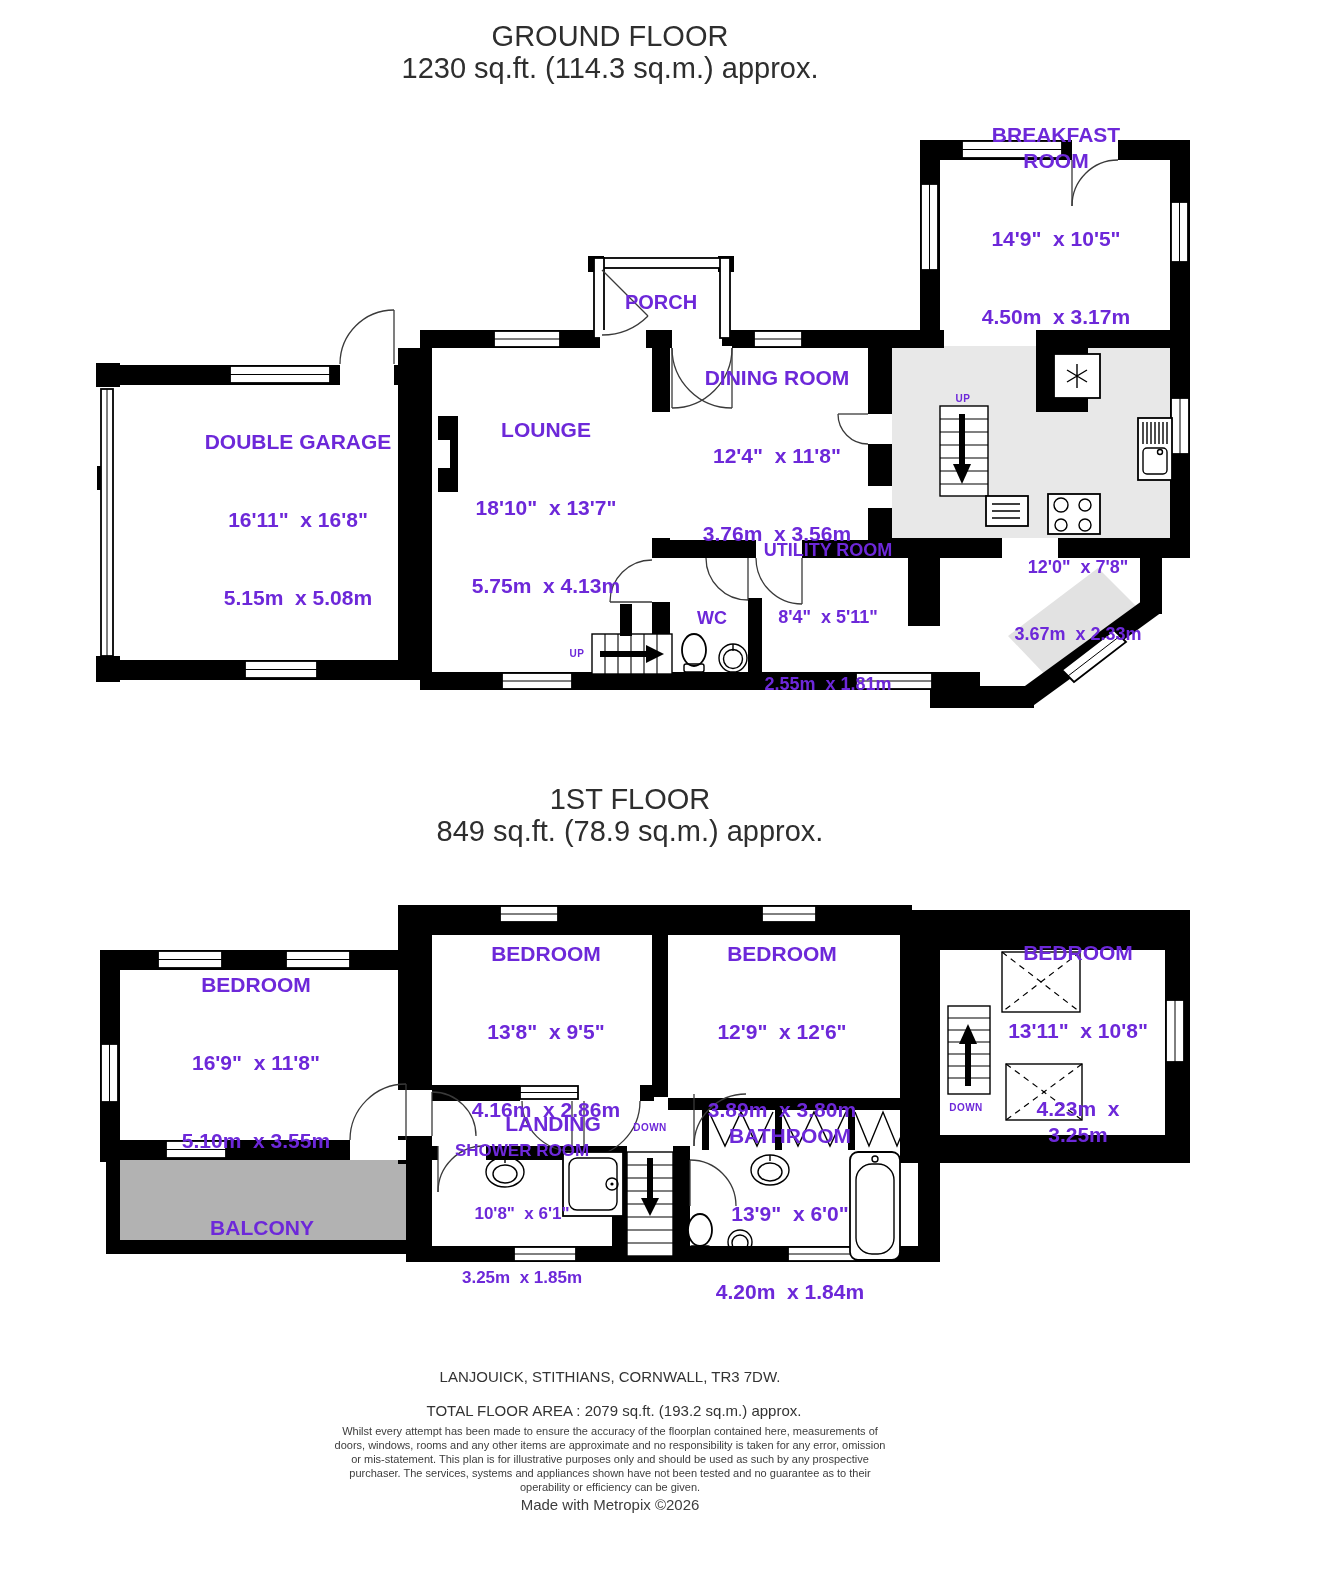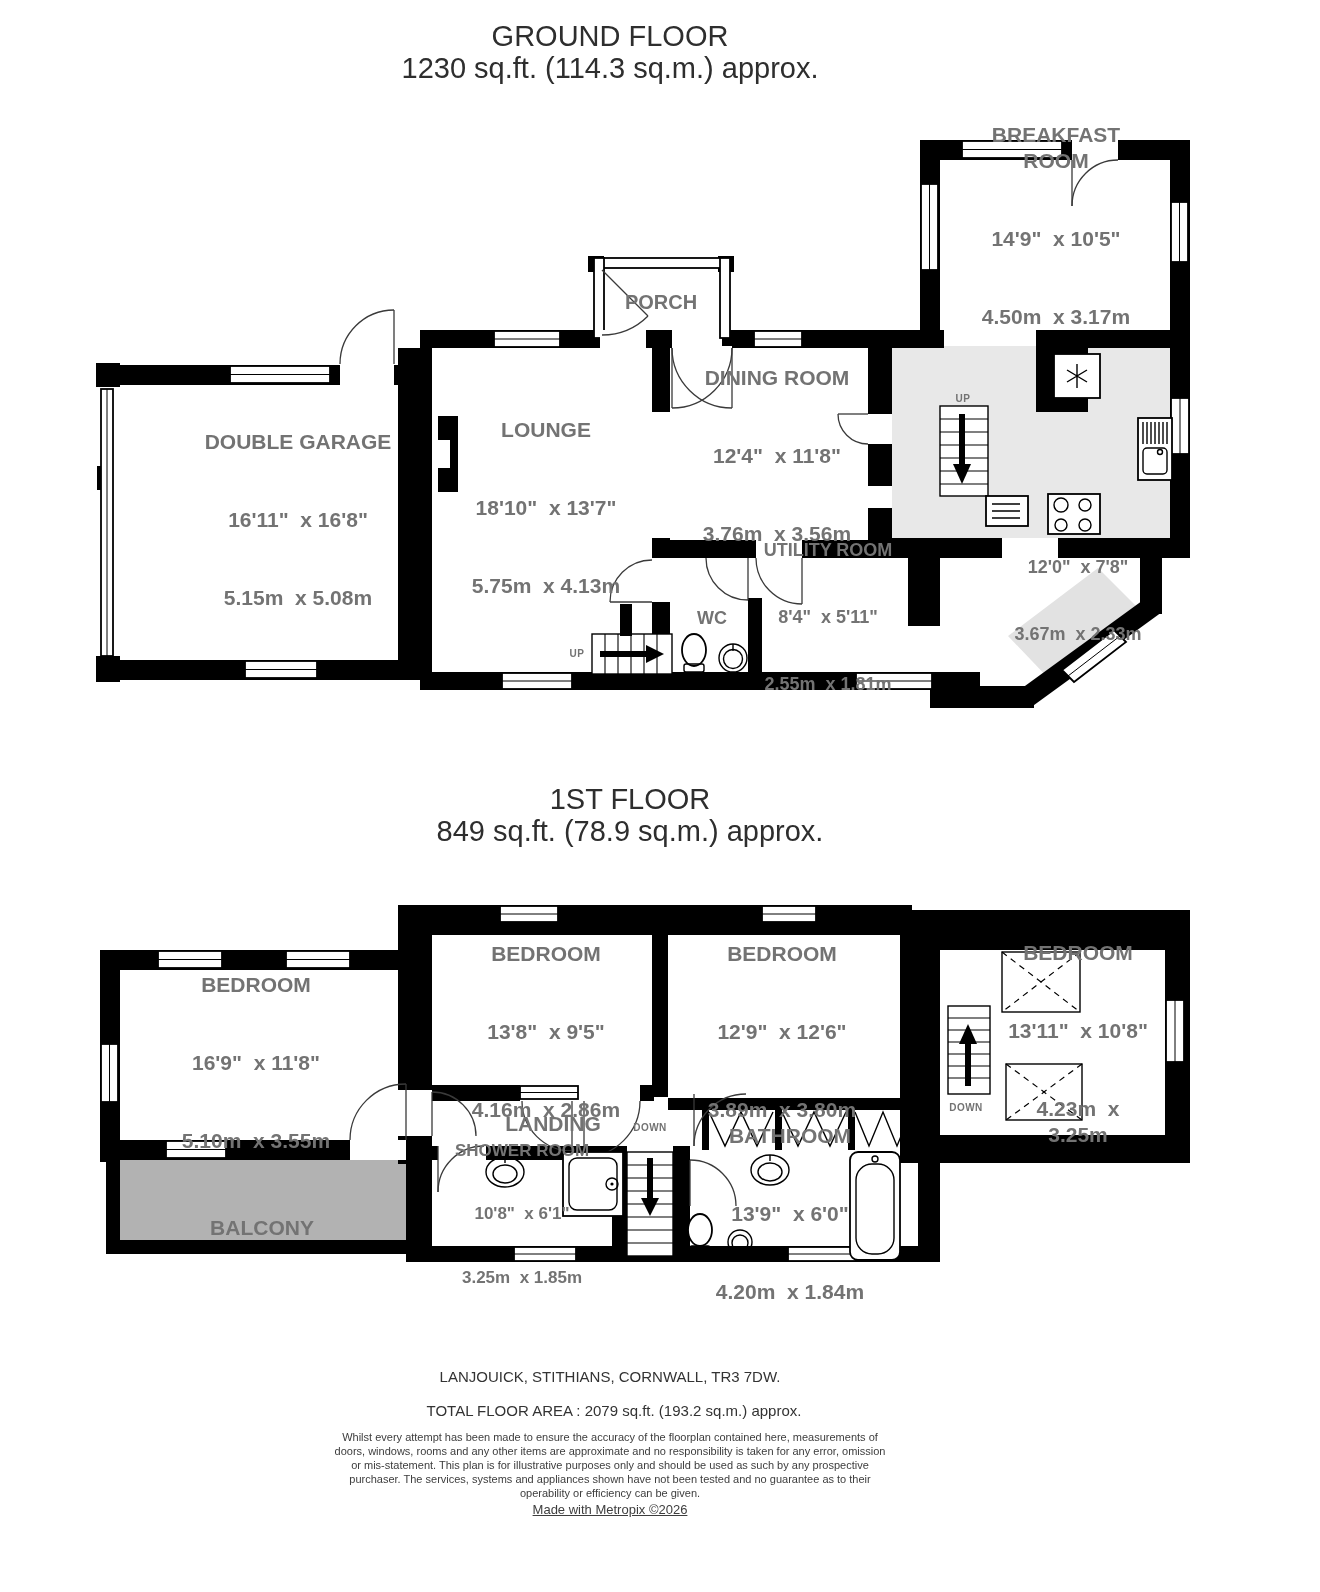--- a/index.html
+++ b/index.html
@@ -2,30 +2,30 @@
 <html><head>
 <meta charset="utf-8">
 <style>
   html,body{margin:0;padding:0;background:#fff;}
   body{font-family:"Liberation Sans", sans-serif;color:#111;}
   .page{position:relative;width:1220px;height:1592px;background:#fff;overflow:hidden;}
   .plan-svg{position:absolute;left:0;top:0;}
   .floor-title{position:absolute;left:0;right:0;text-align:center;color:#2e2e2e;line-height:1.12;}
   .floor-title .t1{font-size:29px;}
   .floor-title .t2{font-size:29px;}
-  .room-label{position:absolute;transform:translate(-50%,-50%);text-align:center;font-weight:bold;color:#737373;line-height:1.24;white-space:pre-wrap;}
+  .room-label{position:absolute;transform:translate(-50%,-50%);text-align:center;font-weight:bold;color:#6d28d9;line-height:1.24;white-space:pre-wrap;}
   .room-label.lg{font-size:21px;}
   .room-label.md{font-size:18px;}
   .room-label.sm{font-size:17px;}
   .room-label.tiny{font-size:10px;letter-spacing:.5px;}
   .footer{position:absolute;left:0;right:0;top:1368px;text-align:center;color:#333;}
   .footer .addr{font-size:15px;margin-bottom:17px;}
-  .footer .total{font-size:15px;margin-bottom:11px;padding-left:8px;}
+  .footer .total{font-size:15px;margin-bottom:5px;padding-left:8px;}
   .footer .disc{font-size:11px;line-height:1.28;width:562px;margin:0 auto;color:#3d3d3d;}
-  .footer .credit{font-size:13px;margin-top:2px;color:#3d3d3d;text-decoration:underline;}
+  .footer .credit{font-size:15px;margin-top:2px;color:#3d3d3d;}
   
   .wall{fill:#000;}
   .win{fill:#fff;stroke:#000;stroke-width:1.8;}
   .winline{stroke:#000;stroke-width:1;}
   .gap{fill:#fff;}
   .arc{fill:none;stroke:#3a3a3a;stroke-width:1.3;}
   .leaf{stroke:#3a3a3a;stroke-width:1.3;}
   .stair{fill:#fff;stroke:#000;stroke-width:1.4;}
   .tread{stroke:#000;stroke-width:1.1;}
   .arrowline{stroke:#000;stroke-width:6;}

